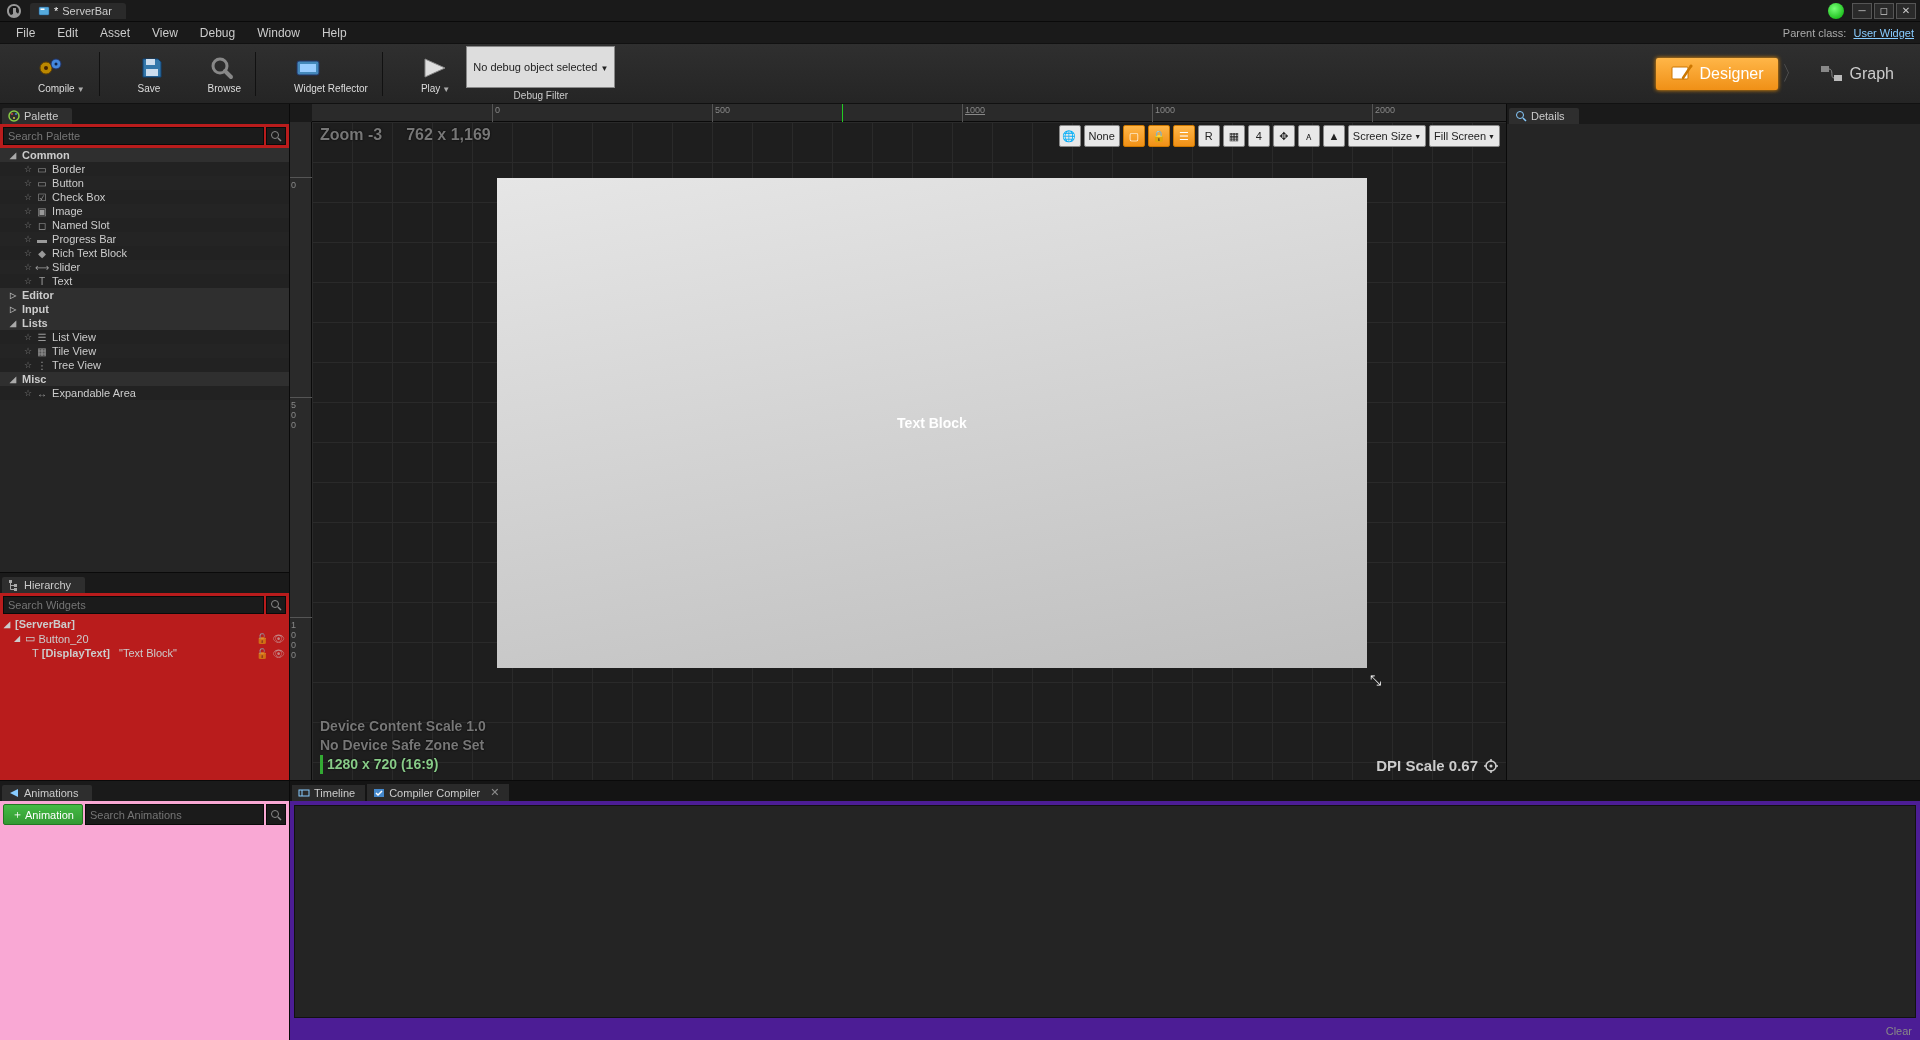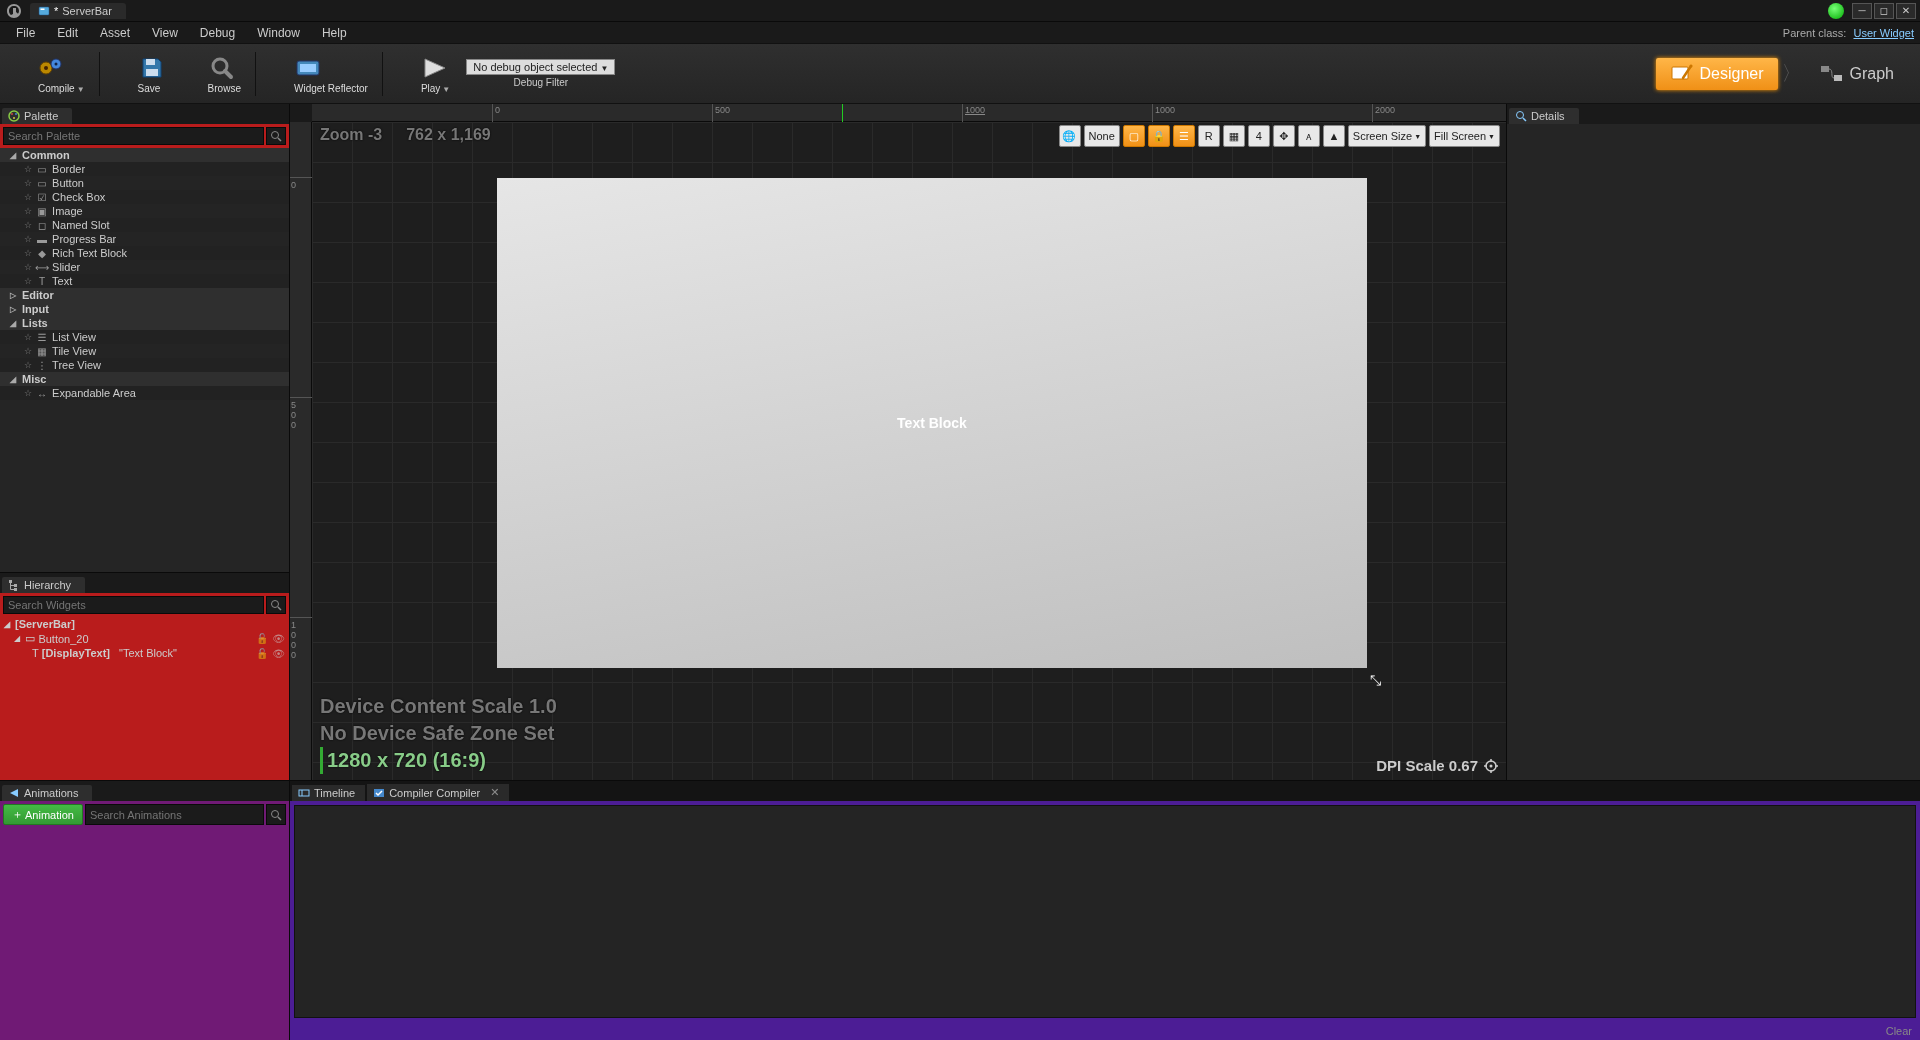--- a/index.html
+++ b/index.html
@@ -93,21 +93,21 @@
   min-width: 44px;
   cursor: pointer;
   margin-left: 24px;
 }
 .toolbar .tbbtn .ticon { width: 28px; height: 28px; display: flex; align-items: center; justify-content: center; }
 .toolbar .tbbtn .tlabel { font-size: 10px; color: #ddd; margin-top: 1px; }
 .toolbar .tbbtn .drop { font-size: 8px; margin-left: 2px; color: #aaa; }
 .toolbar .debug-group { display: flex; flex-direction: column; align-items: center; gap: 2px; margin-left: 6px; }
 .toolbar .debug-select {
   background: #ddd; color: #222; font-size: 11px;
-  padding: 1px 6px; border: 1px solid #888;
+  padding: 14px 6px; border: 1px solid #888;
 }
 .toolbar .debug-label { font-size: 10px; color: #ccc; }
 .toolbar .mode-tabs { margin-left: auto; display: flex; align-items: center; gap: 2px; margin-right: 6px;}
 .mode-tab {
   display: flex; align-items: center; gap: 6px;
   padding: 6px 14px;
   font-size: 16px;
   cursor: pointer;
   border-radius: 2px;
 }
@@ -202,21 +202,21 @@
     repeating-linear-gradient(90deg,#2a2a2a 0 1px, transparent 1px 40px),
     repeating-linear-gradient(#343434 0 1px, transparent 1px 200px),
     repeating-linear-gradient(90deg,#343434 0 1px, transparent 1px 200px);
 }
 .viewport-overlay-tl {
   position:absolute; top:4px; left:8px; color:#777; font-size:16px; font-weight:bold;
   text-shadow: 0 0 2px #000;
   display:flex; gap: 24px;
 }
 .viewport-overlay-bl {
-  position:absolute; bottom:6px; left:8px; color:#777; font-size:20px; font-weight:bold;
+  position:absolute; bottom:6px; left:8px; color:#777; font-size:14px; font-weight:bold;
   text-shadow:0 0 2px #000;
   line-height:1.35;
 }
 .viewport-overlay-bl .dim-line { color:#8c8; border-left:3px solid #3a3; padding-left:4px;}
 .viewport-overlay-br {
   position:absolute; bottom:6px; right:8px; color:#ccc; font-size:15px; font-weight:bold;
   display:flex; align-items:center; gap:6px;
 }
 .viewport-toolbar {
   position:absolute; top:3px; right:6px;
@@ -253,21 +253,21 @@
   border-left:1px solid #0a0a0a;
   display:flex; flex-direction:column;
 }
 
 .bottomrow {
   height: 260px;
   display:flex;
   border-top:1px solid #0a0a0a;
 }
 .anim-panel {
-  width:290px; background:#701a75; border-right:1px solid #0a0a0a;
+  width:290px; background:#f9a8d4; border-right:1px solid #0a0a0a;
   display:flex; flex-direction:column;
 }
 .anim-btn {
   background: linear-gradient(#4b4,#393);
   color:#fff; font-size:11px; padding:2px 8px;
   display:flex; align-items:center; gap:2px;
   border:1px solid #272; border-radius:2px;
 }
 .tl-panel {
   flex:1; background:#4c1d95; display:flex; flex-direction:column;

